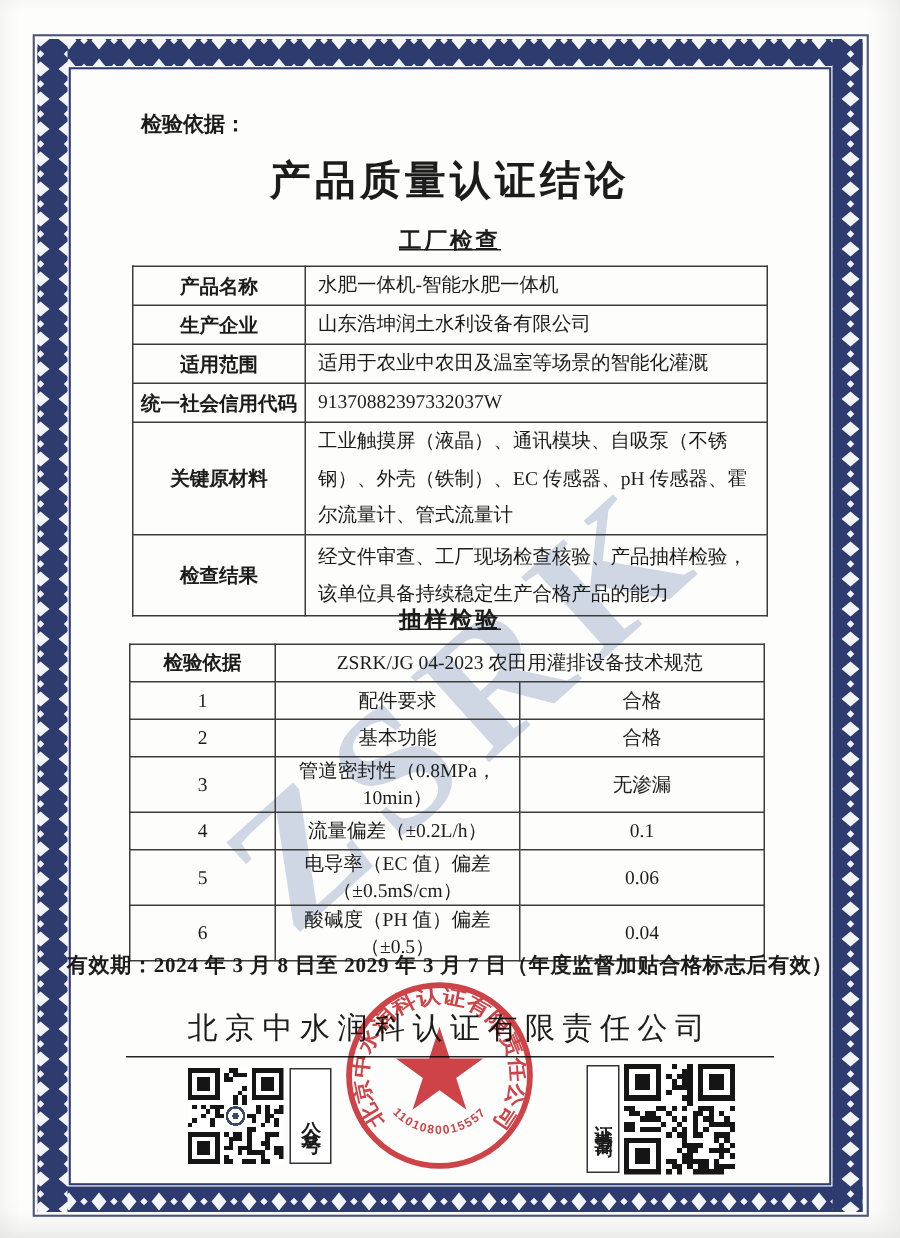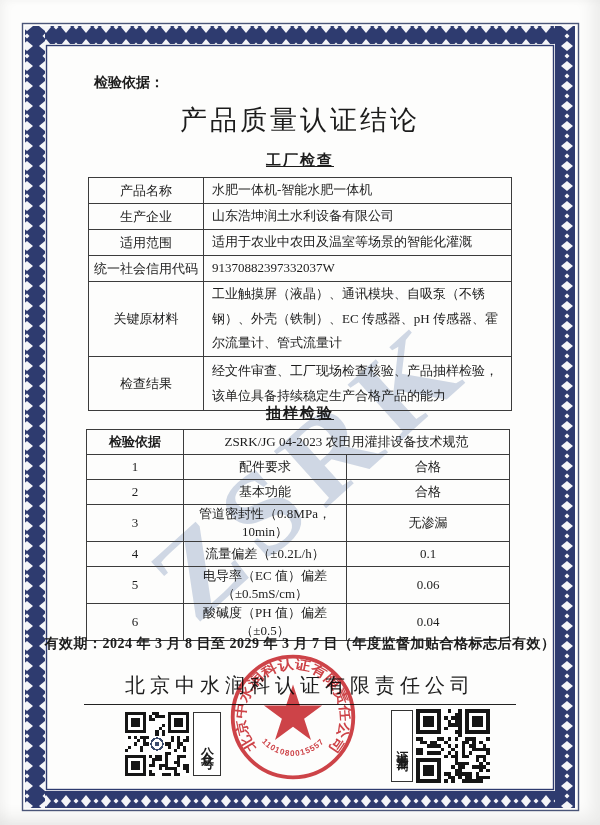--- a/index.html
+++ b/index.html
@@ -5,28 +5,28 @@
   html,body{margin:0;padding:0;background:#e9e9e9;}
   .page{position:relative;width:600px;height:825px;background:#fdfdfc;overflow:hidden;
         font-family:"Liberation Serif","DejaVu Serif",serif;color:#1c1c1c;
         box-shadow:inset -8px -8px 16px rgba(0,0,0,.07), inset 6px 0 10px rgba(0,0,0,.03);}
   .abs{position:absolute;}
   .center{left:0;width:600px;text-align:center;}
   .watermark{left:90px;top:260px;width:440px;height:420px;display:flex;align-items:center;justify-content:center;
              transform:rotate(-42deg);font-size:118px;letter-spacing:14px;font-weight:bold;
              color:rgba(104,128,172,.30);pointer-events:none;user-select:none;}
   .attach{left:94px;top:74px;font-size:14px;font-weight:bold;}
-  .title{top:102px;font-size:27px;font-weight:normal;letter-spacing:3px;}
+  .title{top:102px;font-size:27px;font-weight:bold;letter-spacing:3px;}
   .sec{font-size:15px;font-weight:bold;letter-spacing:2px;text-decoration:underline;}
   .sec1{top:151px;}
   .sec2{top:404px;}
   table{border-collapse:collapse;table-layout:fixed;}
   .doc-table{position:absolute;left:88px;top:177px;width:424px;font-size:13px;}
   .doc-table td{border:1px solid #3c3c3c;padding:0 8px;vertical-align:middle;}
-  .doc-table .lbl{width:110px;text-align:center;font-weight:normal;padding:0 2px;}
+  .doc-table .lbl{width:110px;text-align:center;font-weight:bold;padding:0 2px;}
   .doc-table .val{text-align:left;line-height:1.9;}
   .r25 td{height:25px;}
   .r53 td{height:53px;}
   .samp-table{position:absolute;left:86px;top:429px;width:424px;font-size:13px;}
   .samp-table td{border:1px solid #3c3c3c;height:24px;text-align:center;vertical-align:middle;padding:0 4px;}
   .samp-table .c1{width:88px;}
   .samp-table .c3{width:118px;}
   .samp-table .hd{font-weight:bold;}
   .validity{top:635px;font-size:14px;font-weight:bold;letter-spacing:.5px;}
   .company{top:672px;font-size:20px;letter-spacing:5px;}

